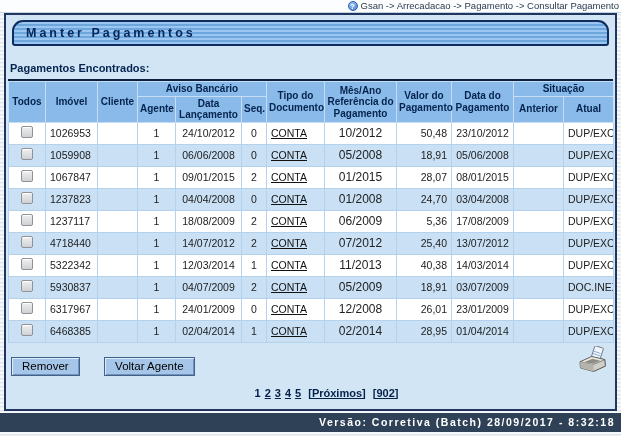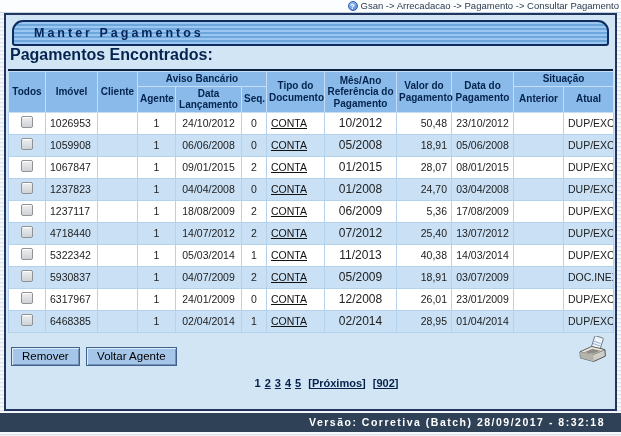--- a/index.html
+++ b/index.html
@@ -28,24 +28,24 @@
   .panel {
     position:absolute; left:4px; top:13px; width:613px; height:398px;
     background:#d2e5f5; border:2px solid #22355f; border-top-width:2px;
   }
 
   .title-tab {
     margin:5px 6px 0 6px; height:26px;
     border:2px solid #0e2d5e; border-radius:11px 11px 3px 3px;
     background:repeating-linear-gradient(180deg,#9cc6ef 0px,#9cc6ef 2px,#6ba6dd 2px,#6ba6dd 4px);
     color:#06255a; font-size:12.5px; font-weight:600; letter-spacing:3px;
-    line-height:22px; padding-left:20px;
-  }
-
-  .results-label { margin:0 0 0 4px; font-size:16px; font-weight:bold; color:#04234e; }
+    line-height:22px; padding-left:12px;
+  }
+
+  .results-label { margin:16px 0 0 4px; font-size:11px; font-weight:bold; color:#04234e; }
 
   .table-wrap { margin:5px 2px 0 2px; border-top:2px solid #0b1f3f; }
   table { width:100%; border-collapse:collapse; table-layout:fixed; }
   thead th {
     background:#8abae9; color:#04234e; font-size:10px; font-weight:bold;
     border:1px solid #c6ddf3; padding:1px 2px; text-align:center; vertical-align:middle; line-height:11.5px;
   }
   thead a { color:#04234e; cursor:pointer; }
   tbody td {
     font-size:10.5px; color:#1c1c1c; border:1px solid #b5d2ed;
@@ -57,33 +57,33 @@
   td.mesano { font-size:12px; text-align:center; color:#222; }
   td a.doc-link { color:#111; text-decoration:underline; cursor:pointer; }
   .cb {
     display:inline-block; width:12px; height:12px; border:1px solid #8f9398; border-radius:2px;
     background:linear-gradient(180deg,#efefef,#cfd2d6); box-shadow:inset 0 1px 0 #fff; cursor:pointer;
   }
 
   .actions { position:relative; margin:13px 0 0 5px; height:24px; }
   .btn {
     font-family:"Liberation Sans", sans-serif; font-size:11.5px; color:#000;
-    background:#a5c6e8; border:1px solid #41608c; padding:2px 10px 3px 10px; margin-right:2px;
+    background:#a5c6e8; border:1px solid #41608c; padding:2px 10px 3px 10px; margin-right:20px;
     box-shadow:inset 1px 1px 0 #dcebfa, inset -1px -1px 0 #7291b6; cursor:pointer;
   }
   .printer { position:absolute; right:6px; top:-10px; width:32px; height:30px; cursor:pointer; }
 
   .pagination { margin-top:7px; text-align:center; font-size:11px; font-weight:bold; color:#05204a;padding-left:32px; }
   .pagination a { color:#05204a; text-decoration:underline; margin:0 2px; cursor:pointer; }
   .pg-current { margin:0 2px; }
 
   .footer-bar {
     position:absolute; left:0; top:413px; width:621px; height:19px;
     background:#2e4156; color:#fff; font-size:10.5px; font-weight:bold; letter-spacing:1.5px;
-    text-align:right; line-height:19px; padding-right:16px;
+    text-align:right; line-height:19px; padding-right:6px;
   }
 </style>
 </head>
 <body>
 
 <div class="screen">
 
   <div class="top-strip">
     <span class="help-icon">?</span>
     <span>Gsan -&gt; Arrecadacao -&gt; Pagamento -&gt; Consultar Pagamento</span>
@@ -216,21 +216,21 @@
         <td class="r">25,40</td>
         <td class="c">13/07/2012</td>
         <td class="c"></td>
         <td class="r">DUP/EXC</td>
       </tr>
             <tr>
         <td class="c"><span class="cb"></span></td>
         <td class="l">5322342</td>
         <td class="l"></td>
         <td class="c">1</td>
-        <td class="c">05/03/2014</td>
+        <td class="c">12/03/2014</td>
         <td class="c">1</td>
         <td class="l"><a class="doc-link">CONTA</a></td>
         <td class="mesano">11/2013</td>
         <td class="r">40,38</td>
         <td class="c">14/03/2014</td>
         <td class="c"></td>
         <td class="r">DUP/EXC</td>
       </tr>
             <tr class="alt">
         <td class="c"><span class="cb"></span></td>

